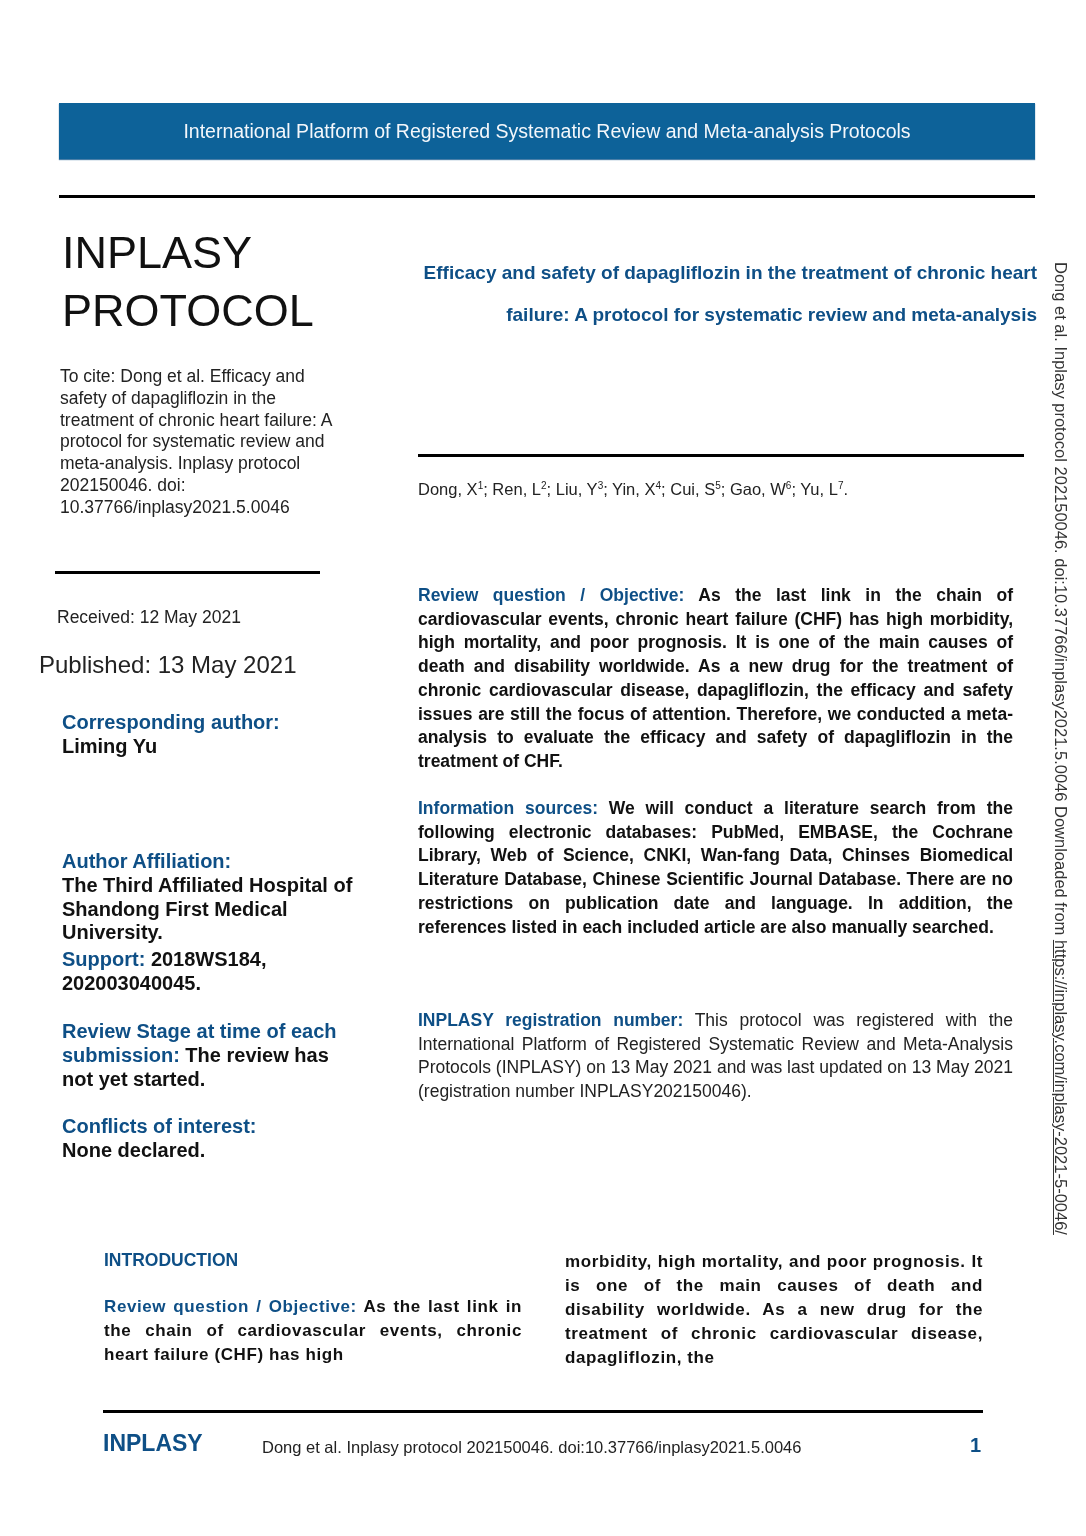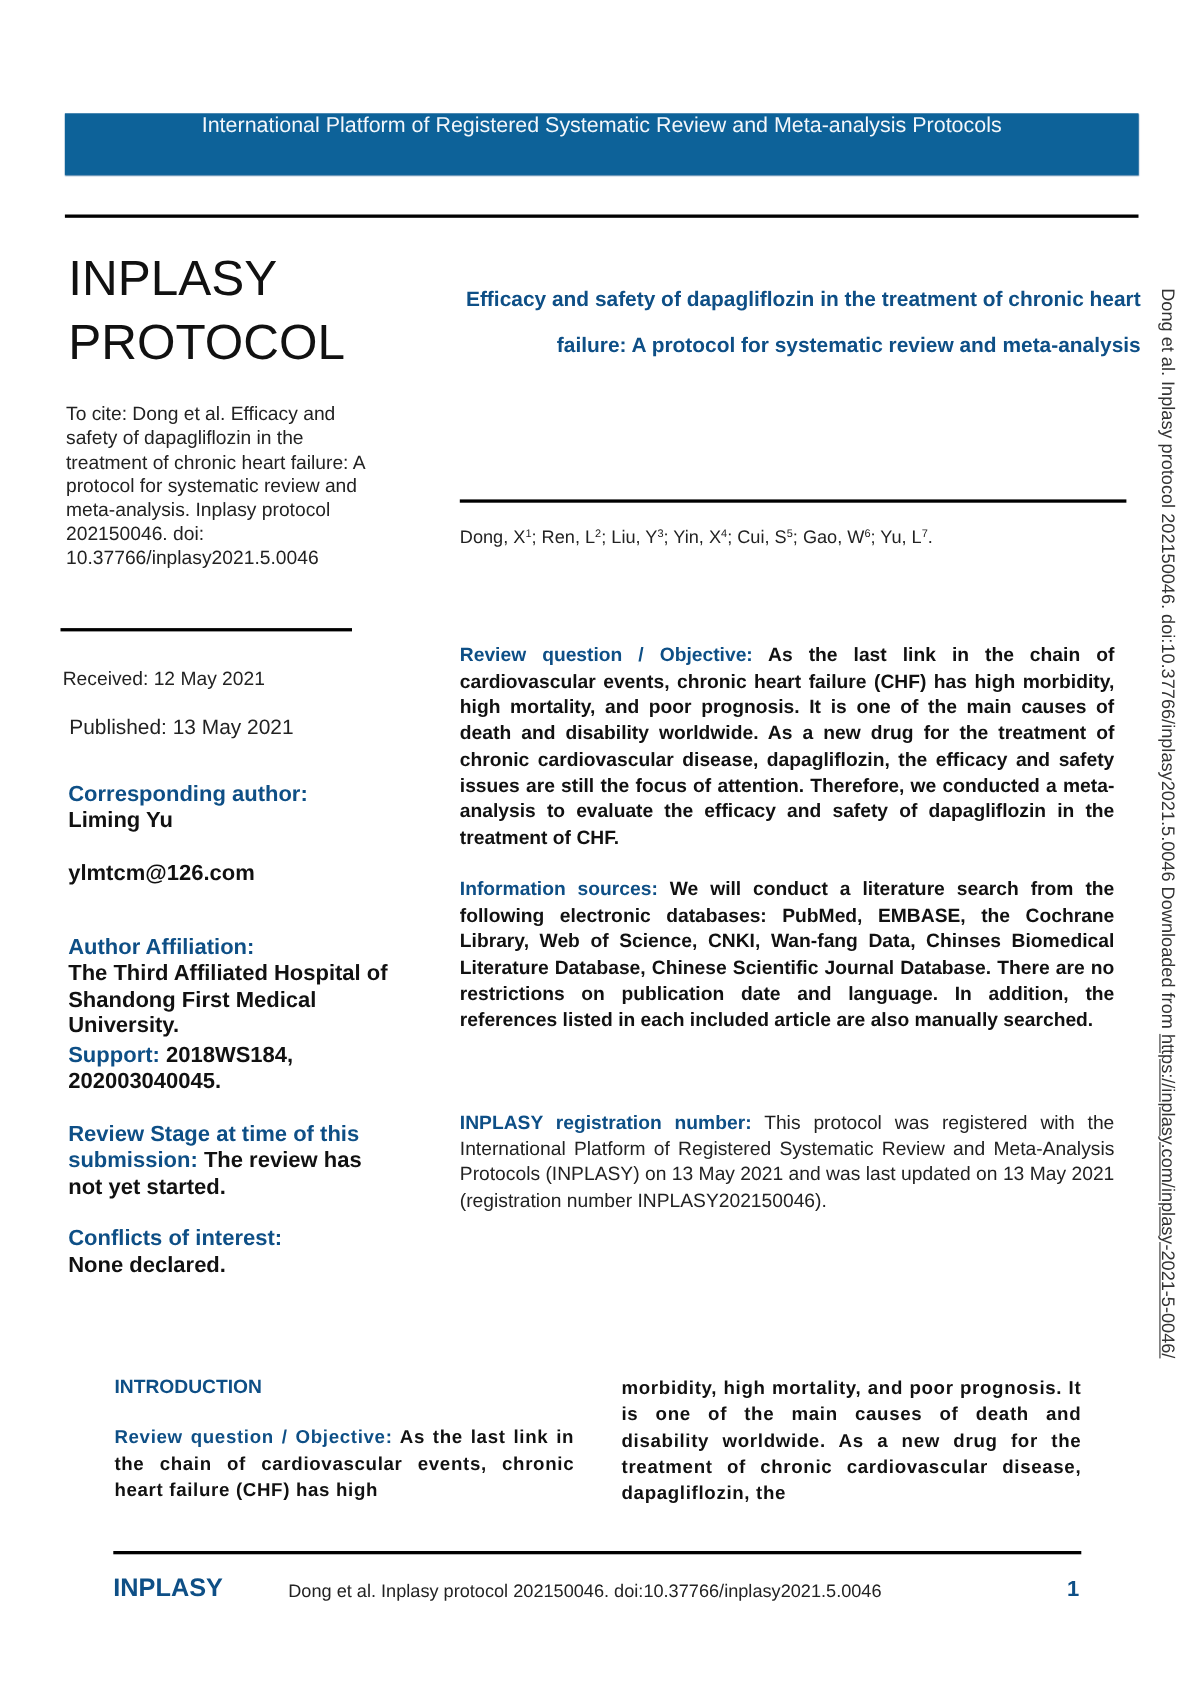--- a/index.html
+++ b/index.html
@@ -1,33 +1,33 @@
 <!DOCTYPE html>
 <html><head>
 <meta charset="utf-8">
 <style>
   html, body { margin: 0; padding: 0; background: #ffffff; }
   body { width: 1086px; height: 1536px; position: relative; overflow: hidden;
          font-family: "Liberation Sans", "DejaVu Sans", sans-serif; color: #111; }
   #banner { position: absolute; left: 59px; top: 103px; width: 976px; height: 56px;
             background: #0d6299; color: #f4f7fb; font-size: 19.5px;
-            display: flex; justify-content: center;
+            display: flex; align-items: center; justify-content: center;
             box-shadow: 0 1px 1px #4a7fa8; }
   .rule { position: absolute; background: #000; }
   #rule-top { left: 59px; top: 195px; width: 976px; height: 3px; }
   #rule-left { left: 55px; top: 571px; width: 265px; height: 3px; }
   #rule-title { left: 418px; top: 454px; width: 606px; height: 3px; }
   #rule-footer { left: 103px; top: 1410px; width: 880px; height: 3px; }
 
   #protocol-heading { position: absolute; left: 62px; top: 224px; font-size: 45px;
                       line-height: 58px; font-weight: normal; color: #111; margin: 0; }
   #cite { position: absolute; left: 60px; top: 366px; width: 280px; font-size: 17.5px;
           line-height: 21.8px; color: #222; }
   #received { position: absolute; left: 57px; top: 607px; font-size: 17.5px; color: #222; }
-  #published { position: absolute; left: 63px; top: 651px; font-size: 19px; color: #222; }
+  #published { position: absolute; left: 39px; top: 651px; font-size: 24px; color: #222; }
 
   .side-block { position: absolute; left: 62px; width: 300px; font-size: 20px;
                 line-height: 23.8px; font-weight: bold; }
   .side-block .label { color: #0e4f86; }
   .side-block .value { color: #111; }
 
   #title { position: absolute; left: 417px; top: 252px; width: 620px; margin: 0;
            font-size: 19px; line-height: 42px; font-weight: bold; color: #0e4f86; text-align: right; }
   #authors { position: absolute; left: 418px; top: 480px; font-size: 16.5px; color: #222; }
   #authors sup { font-size: 10px; vertical-align: 6px; }
@@ -73,35 +73,34 @@
 
 <div id="cite">To cite: Dong et al. Efficacy and safety of dapagliflozin in the treatment of chronic heart failure: A protocol for systematic review and meta-analysis. Inplasy protocol 202150046. doi: 10.37766/inplasy2021.5.0046</div>
 <div class="rule" id="rule-left"></div>
 
 <div id="received">Received: 12 May 2021</div>
 <div id="published">Published: 13 May 2021</div>
 
 <div class="side-block" style="top:711px;">
   <div class="label">Corresponding author:</div>
   <div class="value">Liming Yu</div>
-  <div class="value" style="margin-top:24px;">ylmtcm@126.com</div>
 </div>
 
 <div class="side-block" style="top:830px;margin-top:20px;">
   <div class="label">Author Affiliation:</div>
   <div class="value" style="width:295px;">The Third Affiliated Hospital of Shandong First Medical University.</div>
 </div>
 
 <div class="side-block" style="top:948px; width:230px;">
   <span class="label">Support:</span>
   <span class="value">2018WS184, 202003040045.</span>
 </div>
 
 <div class="side-block" style="top:1020px; width:280px;">
-  <span class="label">Review Stage at time of this submission:</span>
+  <span class="label">Review Stage at time of each submission:</span>
   <span class="value">The review has not yet started.</span>
 </div>
 
 <div class="side-block" style="top:1115px;">
   <div class="label">Conflicts of interest:</div>
   <div class="value">None declared.</div>
 </div>
 
 <h2 id="title">Efficacy and safety of dapagliflozin in the treatment of chronic heart failure: A protocol for systematic review and meta-analysis</h2>
 <div class="rule" id="rule-title"></div>

